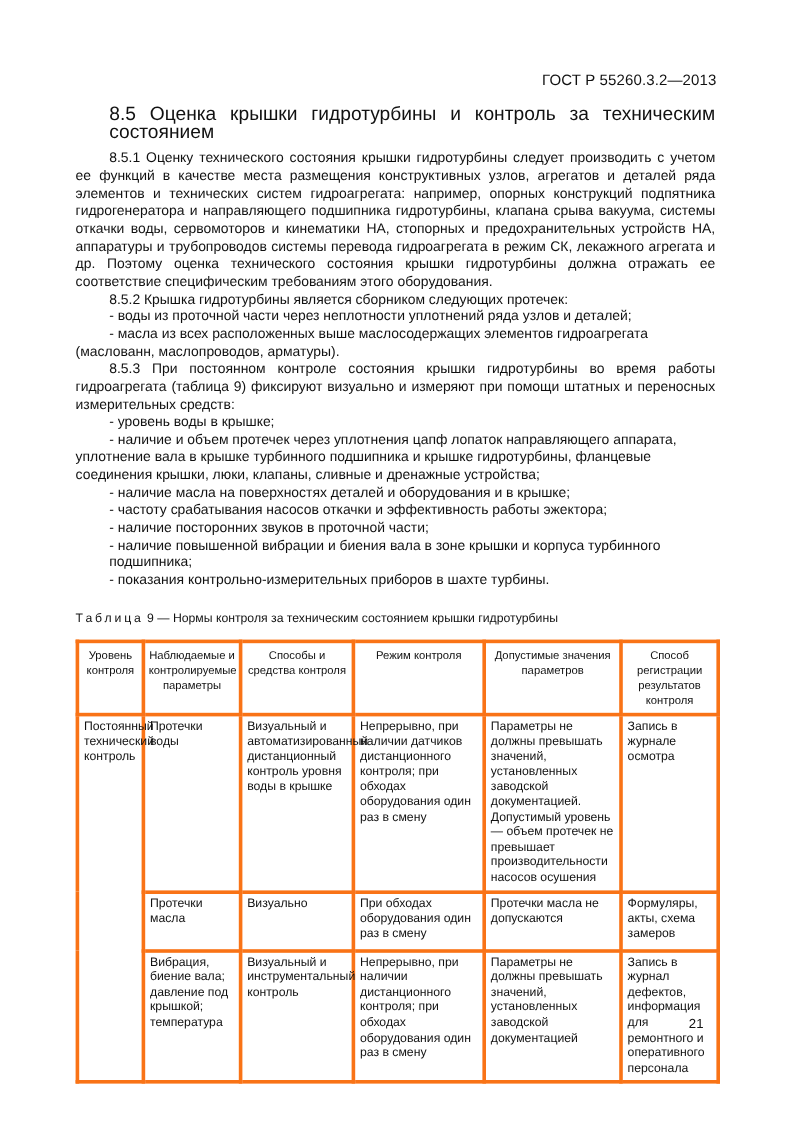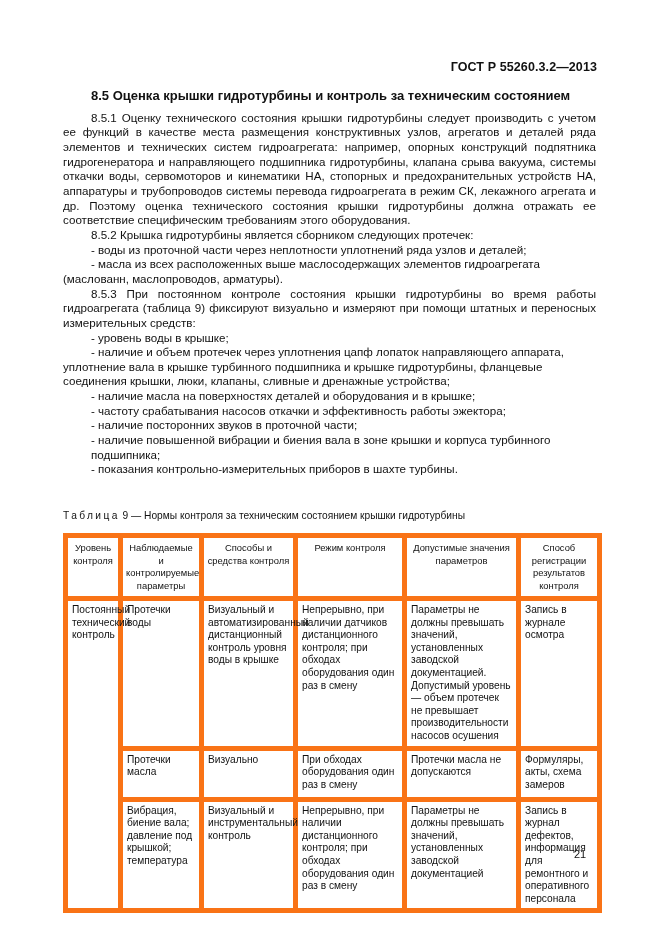--- a/index.html
+++ b/index.html
@@ -1,29 +1,29 @@
 <!DOCTYPE html>
 <html><head>
 <meta charset="utf-8">
 <style>
   html, body { margin:0; padding:0; background:#ffffff; }
   body { width:661px; height:935px; position:relative; overflow:hidden;
          font-family:"Liberation Sans", sans-serif; color:#111; }
-  .doc-id { position:absolute; top:60px; right:64px; font-weight:bold; font-size:12.5px; letter-spacing:0.1px;text-align:right; }
+  .doc-id { position:absolute; top:60px; right:64px; font-weight:normal; font-size:12.5px; letter-spacing:0.1px;text-align:right; }
   .content { position:absolute; left:63px; top:89px; width:533px; font-size:11.6px; line-height:14.65px; }
   .content p { margin:0; text-align:justify; }
-  .section-heading { font-weight:bold; padding-left:28px; margin-bottom:7px !important; font-size:13px; }
+  .section-heading { font-weight:normal; padding-left:28px; margin-bottom:7px !important; font-size:16px; }
   .indent { text-indent:28px; }
   .bullet { padding-left:28px; text-align:left !important; }
   .bullet.wrap { padding-left:0; text-indent:28px; text-align:left; }
   .table-caption { position:absolute; left:63px; top:510px; font-size:10.2px; }
   .table-caption .spaced { letter-spacing:2.4px; }
   table.norms { position:absolute; left:63px; top:533px; width:534px; border-collapse:collapse;
                 font-size:10.2px; line-height:12.6px; table-layout:fixed; }
-  table.norms th, table.norms td { border:5px solid #f97316; vertical-align:top; padding:3px 4px; text-align:left; }
+  table.norms th, table.norms td { border:3px solid #f97316; vertical-align:top; padding:3px 4px; text-align:left; }
   table.norms th { font-weight:normal; text-align:center; font-size:9.4px; line-height:12.5px; padding:4px 3px; height:31px; }
   table.norms thead tr { border-bottom:2px solid #111; }
   table.norms tr.r1 td { height:121px; }
   table.norms tr.r2 td { height:40px; }
   table.norms tr.r3 td { height:84px; }
   .page-num { position:absolute; top:848px; left:574px; font-size:11px; }
 </style>
 </head>
 <body>
 

